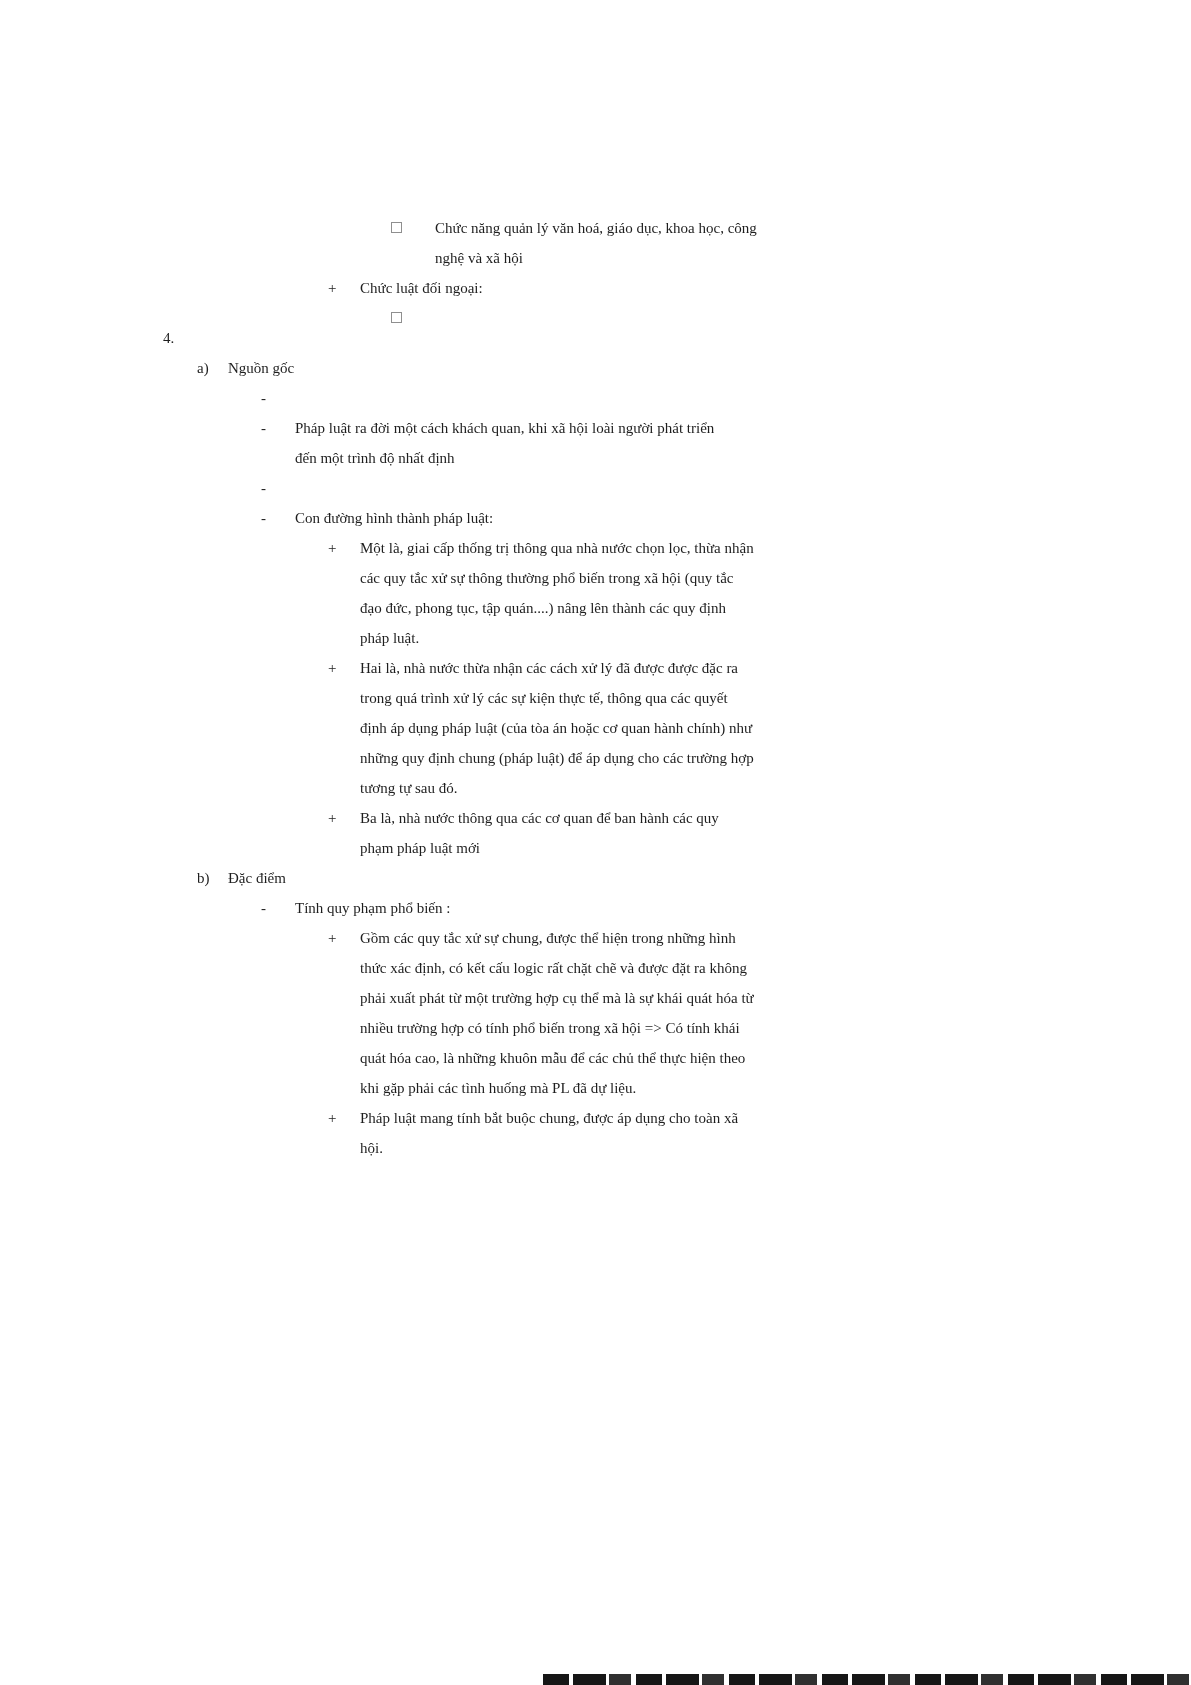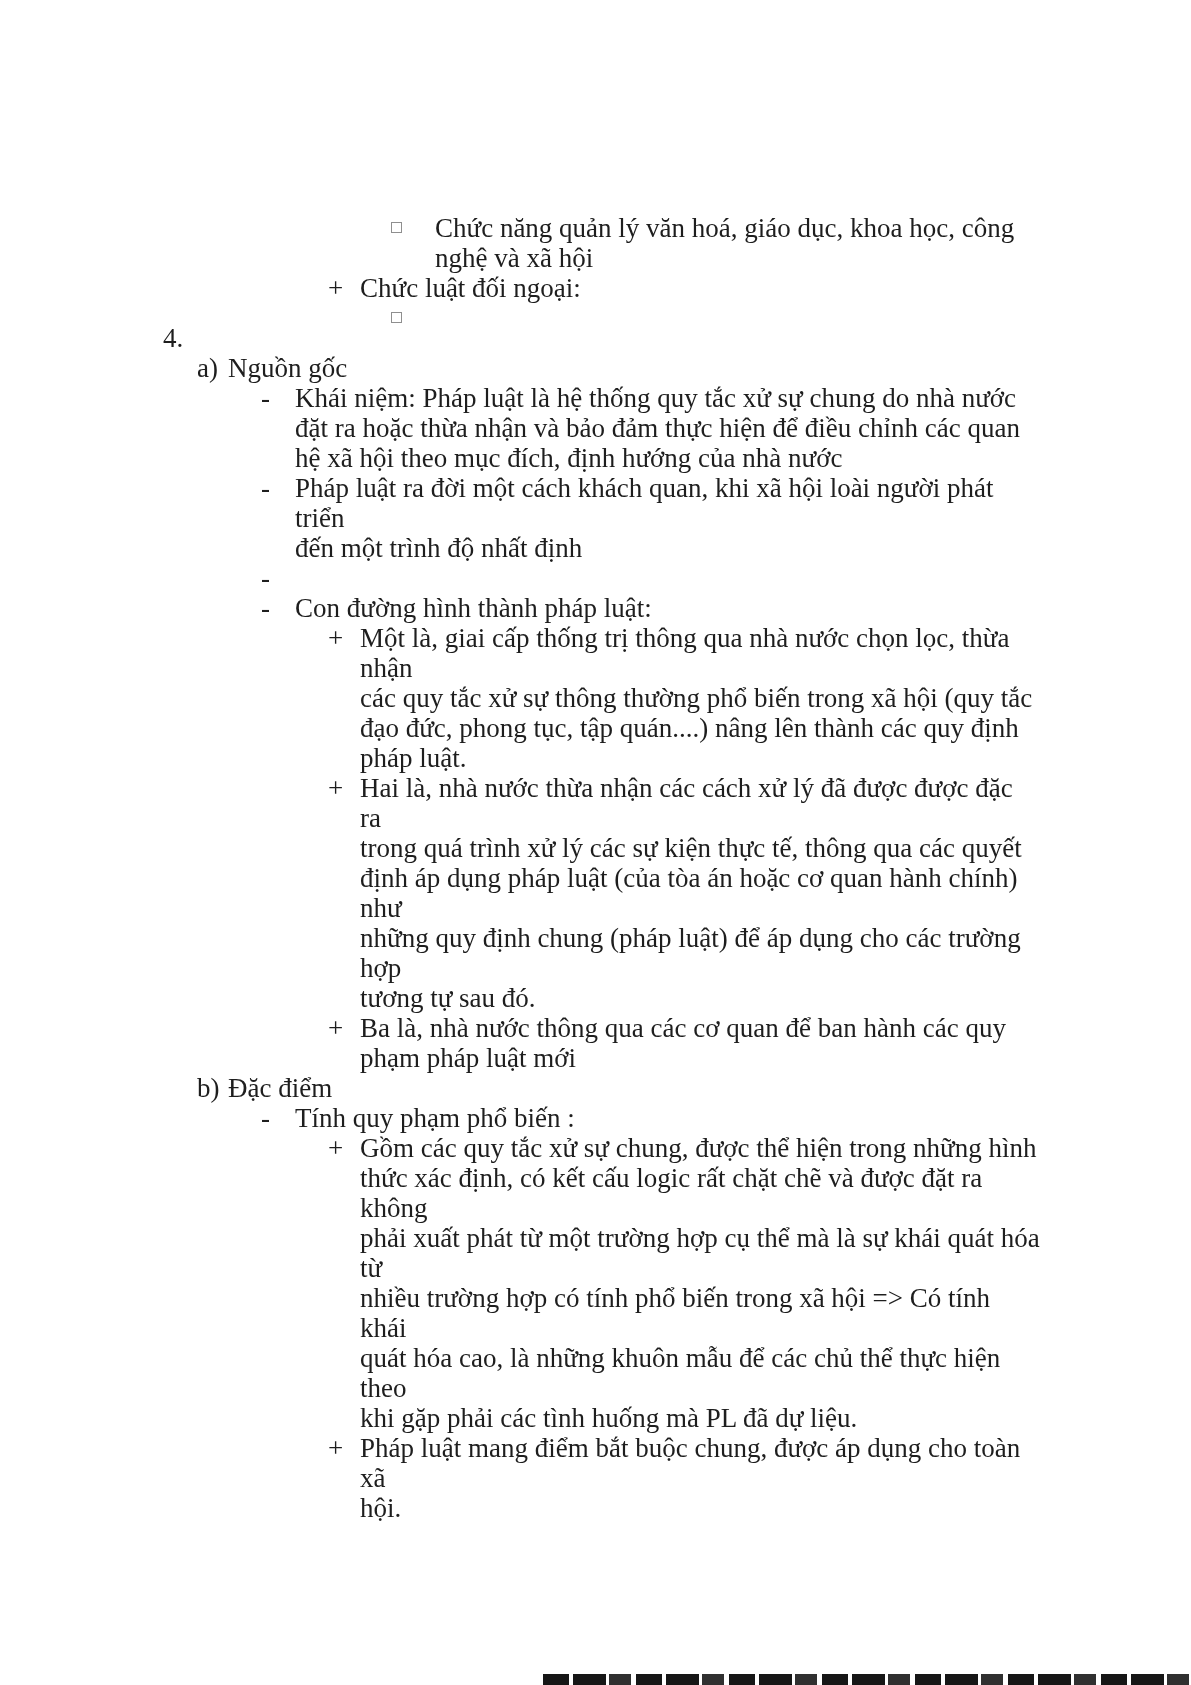--- a/index.html
+++ b/index.html
@@ -7,21 +7,21 @@
     padding: 0;
     background: #ffffff;
   }
   .page {
     position: relative;
     width: 1191px;
     height: 1685px;
     background: #ffffff;
     overflow: hidden;
     font-family: "Liberation Serif", "DejaVu Serif", serif;
-    font-size: 27px;
+    font-size: 15px;
     line-height: 30px;
     color: #1e1e1e;
   }
   .content {
     position: absolute;
     left: 0;
     top: 213px;
     width: 1040px;
   }
   .it {
@@ -102,23 +102,20 @@
       <span class="mk">4.</span>
     </div>
 
     <div class="it lvl-letter">
       <span class="mk">a)</span>
       <div class="tx">Nguồn gốc</div>
     </div>
 
     <div class="it lvl-dash">
       <span class="mk">-</span>
-      <div class="tx">Khái niệm: Pháp luật là hệ thống quy tắc xử sự chung do nhà nước
-đặt ra hoặc thừa nhận và bảo đảm thực hiện để điều chỉnh các quan
-hệ xã hội theo mục đích, định hướng của nhà nước</div>
     </div>
 
     <div class="it lvl-dash">
       <span class="mk">-</span>
       <div class="tx">Pháp luật ra đời một cách khách quan, khi xã hội loài người phát triển
 đến một trình độ nhất định</div>
     </div>
 
     <div class="it lvl-dash">
       <span class="mk">-</span>
@@ -167,20 +164,20 @@
       <div class="tx">Gồm các quy tắc xử sự chung, được thể hiện trong những hình
 thức xác định, có kết cấu logic rất chặt chẽ và được đặt ra không
 phải xuất phát từ một trường hợp cụ thể mà là sự khái quát hóa từ
 nhiều trường hợp có tính phổ biến trong xã hội =&gt; Có tính khái
 quát hóa cao, là những khuôn mẫu để các chủ thể thực hiện theo
 khi gặp phải các tình huống mà PL đã dự liệu.</div>
     </div>
 
     <div class="it lvl-plus">
       <span class="mk">+</span>
-      <div class="tx">Pháp luật mang điểm bắt buộc chung, được áp dụng cho toàn xã
+      <div class="tx">Pháp luật mang tính bắt buộc chung, được áp dụng cho toàn xã
 hội.</div>
     </div>
 
   </div>
 
   <div class="clipped-strip"></div>
 </div>
 
 </body></html>

